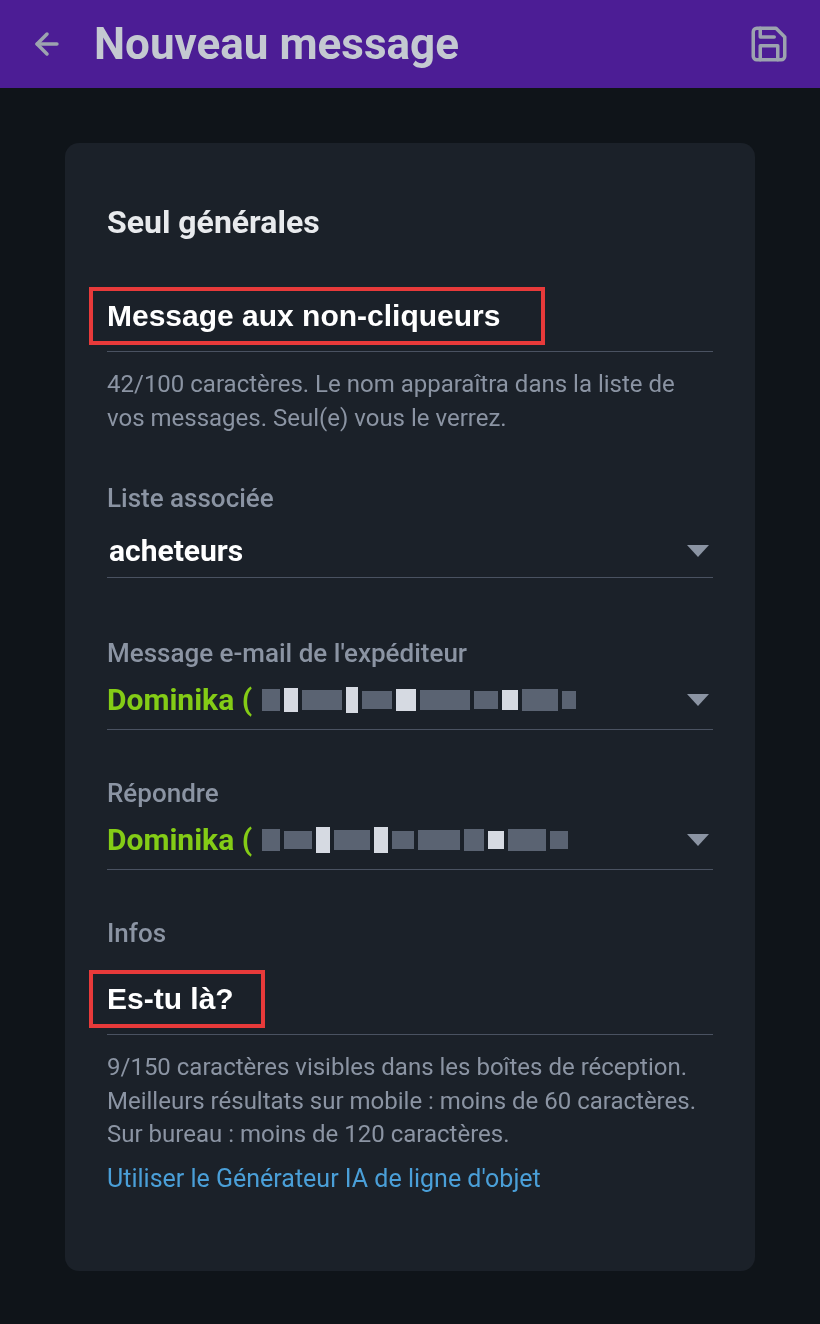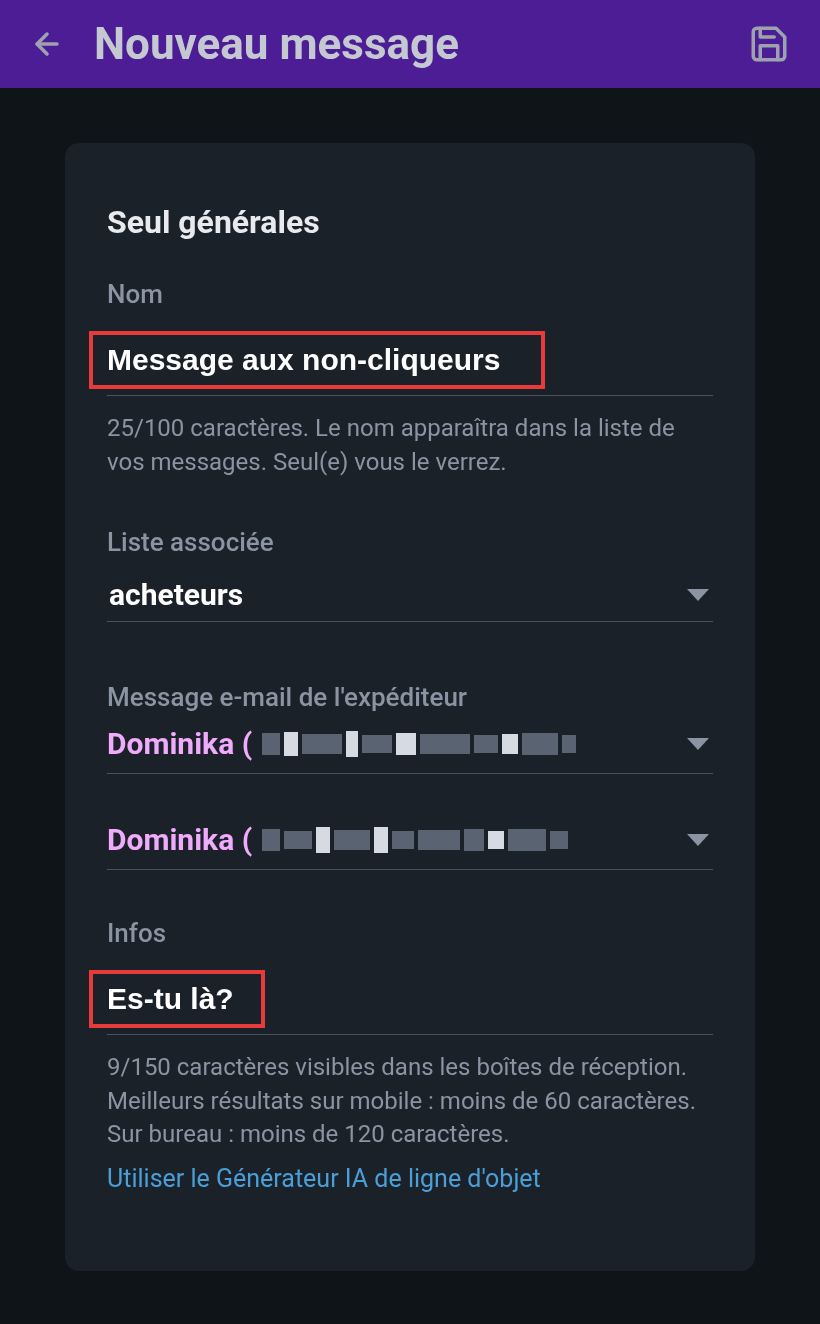--- a/index.html
+++ b/index.html
@@ -130,21 +130,21 @@
     .sender-row {
       display: flex;
       align-items: center;
       justify-content: space-between;
       border-bottom: 1px solid #4a5261;
       padding-bottom: 12px;
     }
     .sender-name {
       font-size: 30px;
       font-weight: 700;
-      color: #f0abfc;
+      color: #84cc16;
       display: flex;
       align-items: center;
       gap: 8px;
     }
     .pixelated {
       display: inline-flex;
       gap: 4px;
       align-items: center;
       margin-left: 2px;
     }
@@ -176,27 +176,26 @@
       <polyline points="17 21 17 13 7 13 7 21"></polyline>
       <polyline points="7 3 7 8 15 8"></polyline>
     </svg>
   </div>
 </div>
 
 <div class="card">
   <div class="section-title">Seul générales</div>
 
   <div class="field-group">
-    <div class="field-label">Nom</div>
     <div class="name-highlight-wrap underline-only">
       <div class="highlight-box">
         <input class="highlight-input" style="width: 420px;" value="Message aux non-cliqueurs">
       </div>
     </div>
-    <div class="field-helper">25/100 caractères. Le nom apparaîtra dans la liste de vos messages. Seul(e) vous le verrez.</div>
+    <div class="field-helper">42/100 caractères. Le nom apparaîtra dans la liste de vos messages. Seul(e) vous le verrez.</div>
   </div>
 
   <div class="field-group">
     <div class="field-label">Liste associée</div>
     <div class="field-input-wrapper field-select">
       <div class="select-value">acheteurs</div>
       <div class="chevron-down"></div>
     </div>
   </div>
 
@@ -217,20 +216,21 @@
           <span class="px light" style="width:16px;height:20px"></span>
           <span class="px" style="width:36px;height:22px"></span>
           <span class="px" style="width:14px;height:18px"></span>
         </span>
       </div>
       <div class="chevron-down"></div>
     </div>
   </div>
 
   <div class="field-group">
+    <div class="field-label">Répondre</div>
     <div class="sender-row">
       <div class="sender-name">
         <span>Dominika (</span>
         <span class="pixelated">
           <span class="px" style="width:18px;height:22px"></span>
           <span class="px" style="width:28px;height:18px"></span>
           <span class="px light" style="width:14px;height:26px"></span>
           <span class="px" style="width:36px;height:20px"></span>
           <span class="px light" style="width:14px;height:26px"></span>
           <span class="px" style="width:22px;height:18px"></span>

